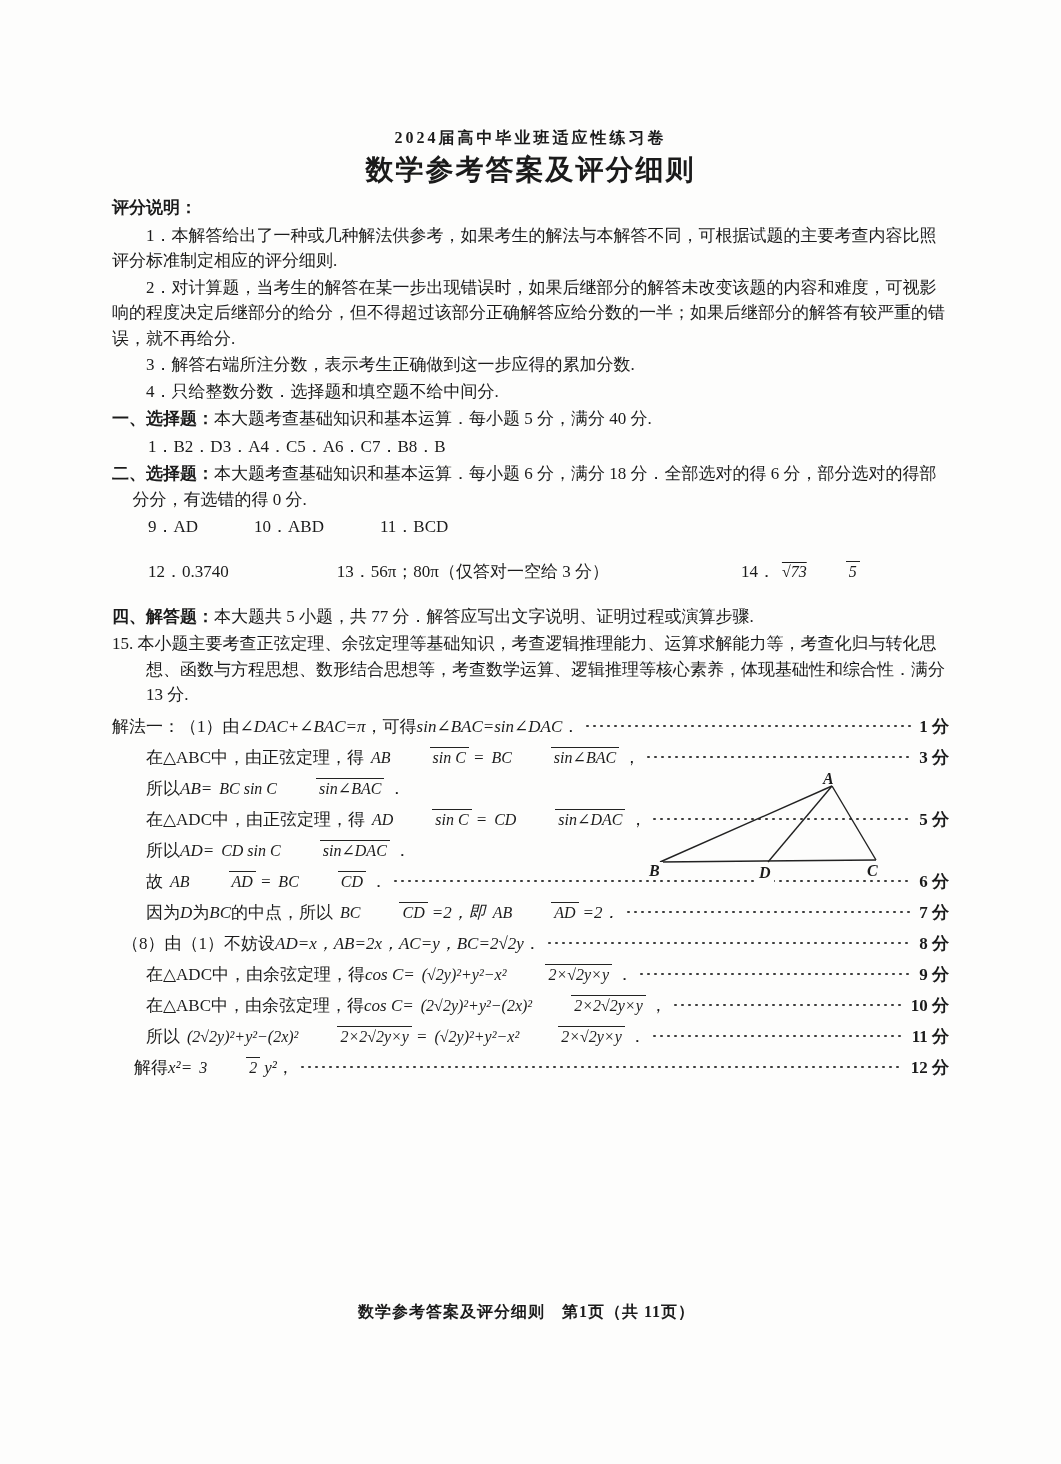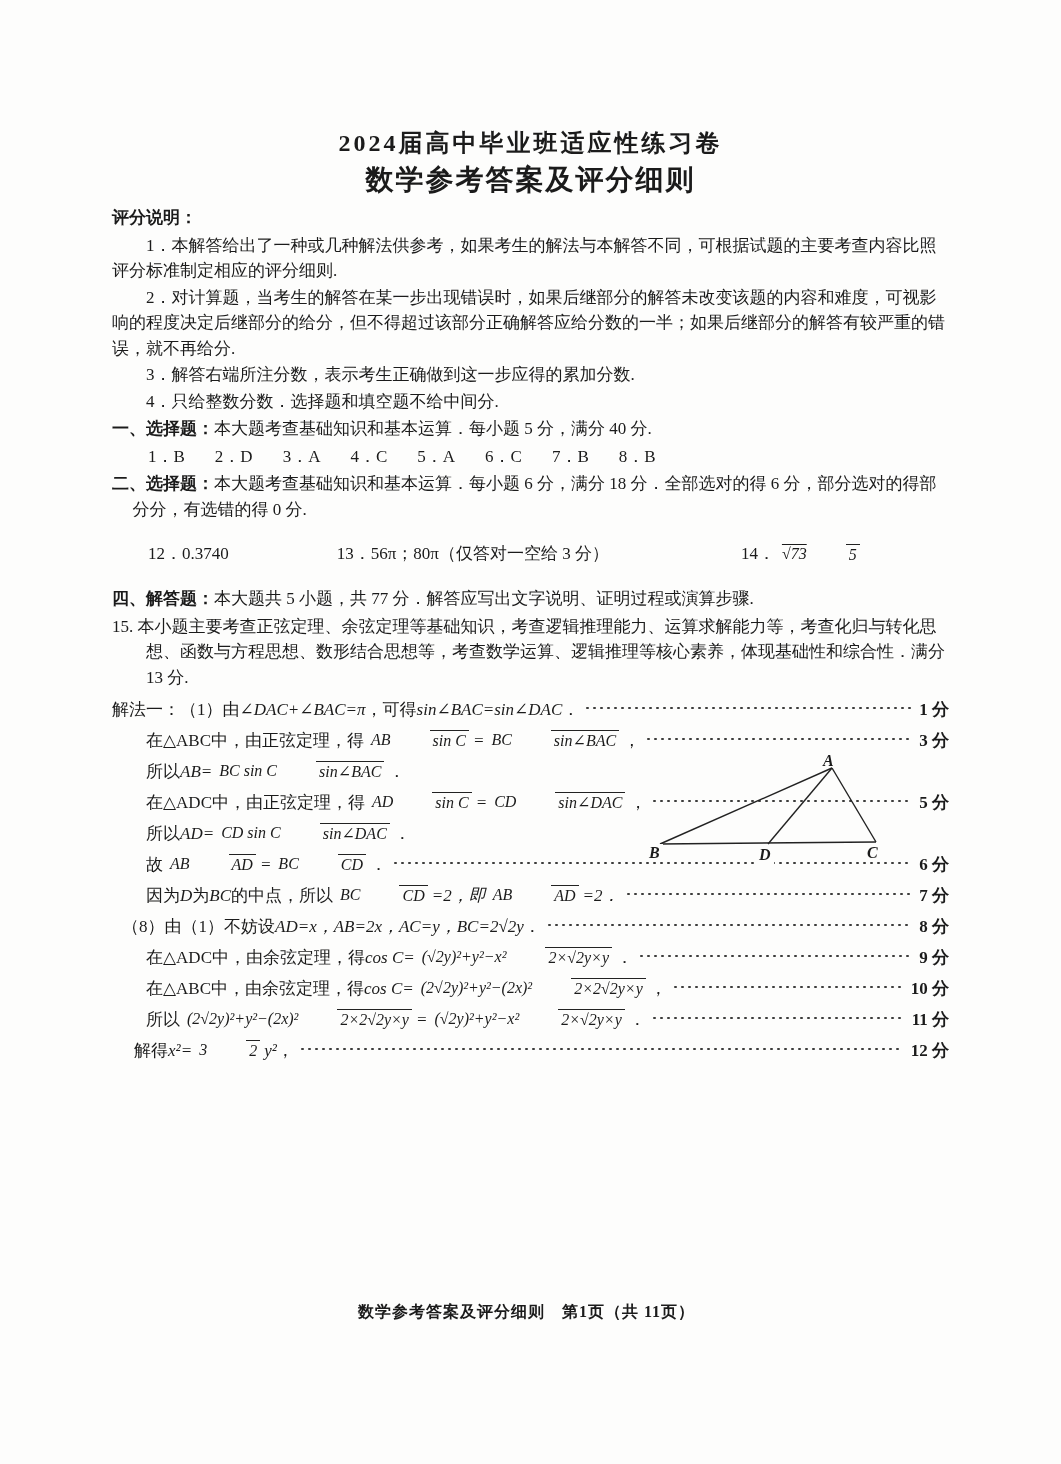--- a/index.html
+++ b/index.html
@@ -9,33 +9,33 @@
     background:#fdfdfc;
     color:#1b1b1b;
     font-family:"Liberation Serif","DejaVu Serif",serif;
     font-size:17px;
     line-height:1.5;
     overflow:hidden;
     box-sizing:border-box;
   }
   .content{padding:128px 112px 0 112px;}
   .h-title{
-    text-align:center;font-size:24px;font-weight:bold;
+    text-align:center;font-size:16px;font-weight:bold;
     letter-spacing:3px;margin:0 0 4px 0;line-height:1.25;
   }
   .h-sub{
     text-align:center;font-size:28px;font-weight:bold;
     letter-spacing:2px;margin:0 0 8px 0;line-height:1.25;
   }
   .notes-heading{font-weight:bold;margin:2px 0;}
   .note{margin:1px 0;text-indent:2em;}
   .sec{margin:2px 0;}
   .sec .lead{font-weight:bold;}
   .sec.hang{padding-left:1.2em;text-indent:-1.2em;}
-  .ansrow{display:flex;gap:30px;padding-left:36px;margin:2px 0;}
+  .ansrow{display:flex;padding-left:36px;margin:2px 0;}
   .ansrow.wide{gap:56px;}
   .fillrow{display:flex;align-items:center;padding-left:36px;margin:4px 0;min-height:56px;}
   .fill13{margin-left:108px;}
   .fill14{margin-left:132px;display:inline-flex;align-items:center;}
   .q15{padding-left:2em;text-indent:-2em;margin:2px 0;}
   
   .solution{position:relative;margin-top:4px;}
   .srow{display:flex;align-items:flex-end;margin:3px 0;min-height:28px;}
   .srow .sc{display:inline-flex;align-items:center;white-space:nowrap;}
   .ind{padding-left:34px;}
@@ -94,20 +94,25 @@
       <span class="ans">2．D</span>
       <span class="ans">3．A</span>
       <span class="ans">4．C</span>
       <span class="ans">5．A</span>
       <span class="ans">6．C</span>
       <span class="ans">7．B</span>
       <span class="ans">8．B</span>
     </div>
 
     <div class="sec hang"><span class="lead">二、选择题：</span><span>本大题考查基础知识和基本运算．每小题 6 分，满分 18 分．全部选对的得 6 分，部分选对的得部分分，有选错的得 0 分.</span></div>
+    <div class="ansrow wide">
+      <span class="ans">9．AD</span>
+      <span class="ans">10．ABD</span>
+      <span class="ans">11．BCD</span>
+    </div>
 
     <div class="fillrow">
       <span>12．0.3740</span>
       <span class="fill13">13．56π；80π（仅答对一空给 3 分）</span>
       <span class="fill14">
         <span>14．</span>
         <span class="frac">
           <span class="fn sqrtline">√73</span>
           <span class="fd">5</span>
         </span>

